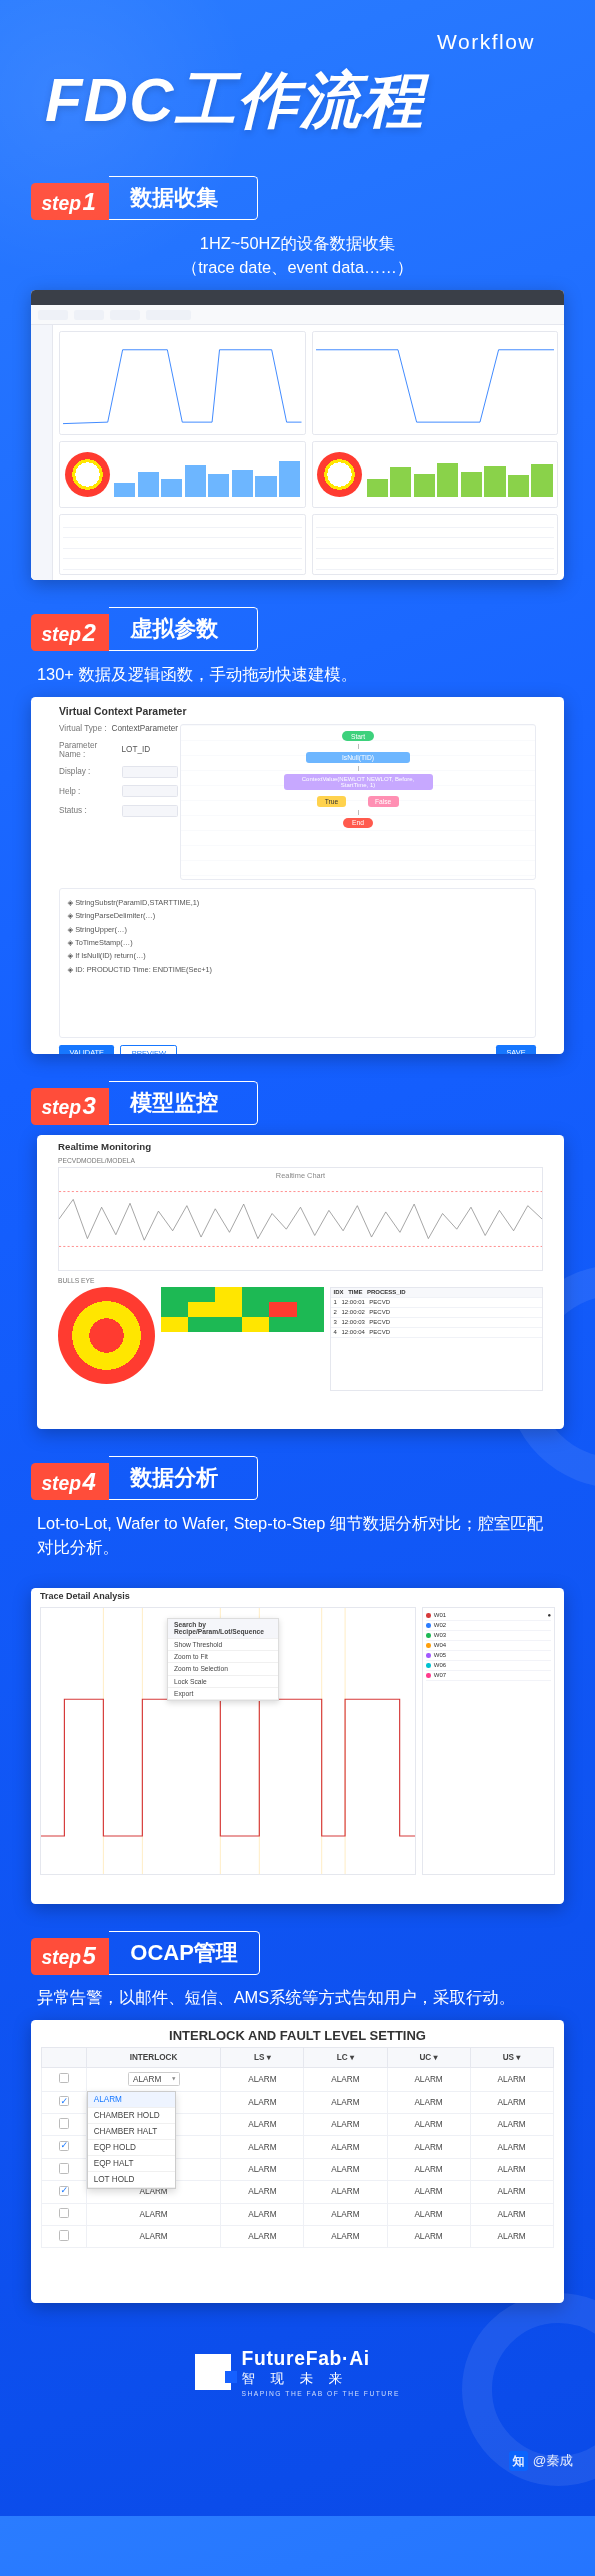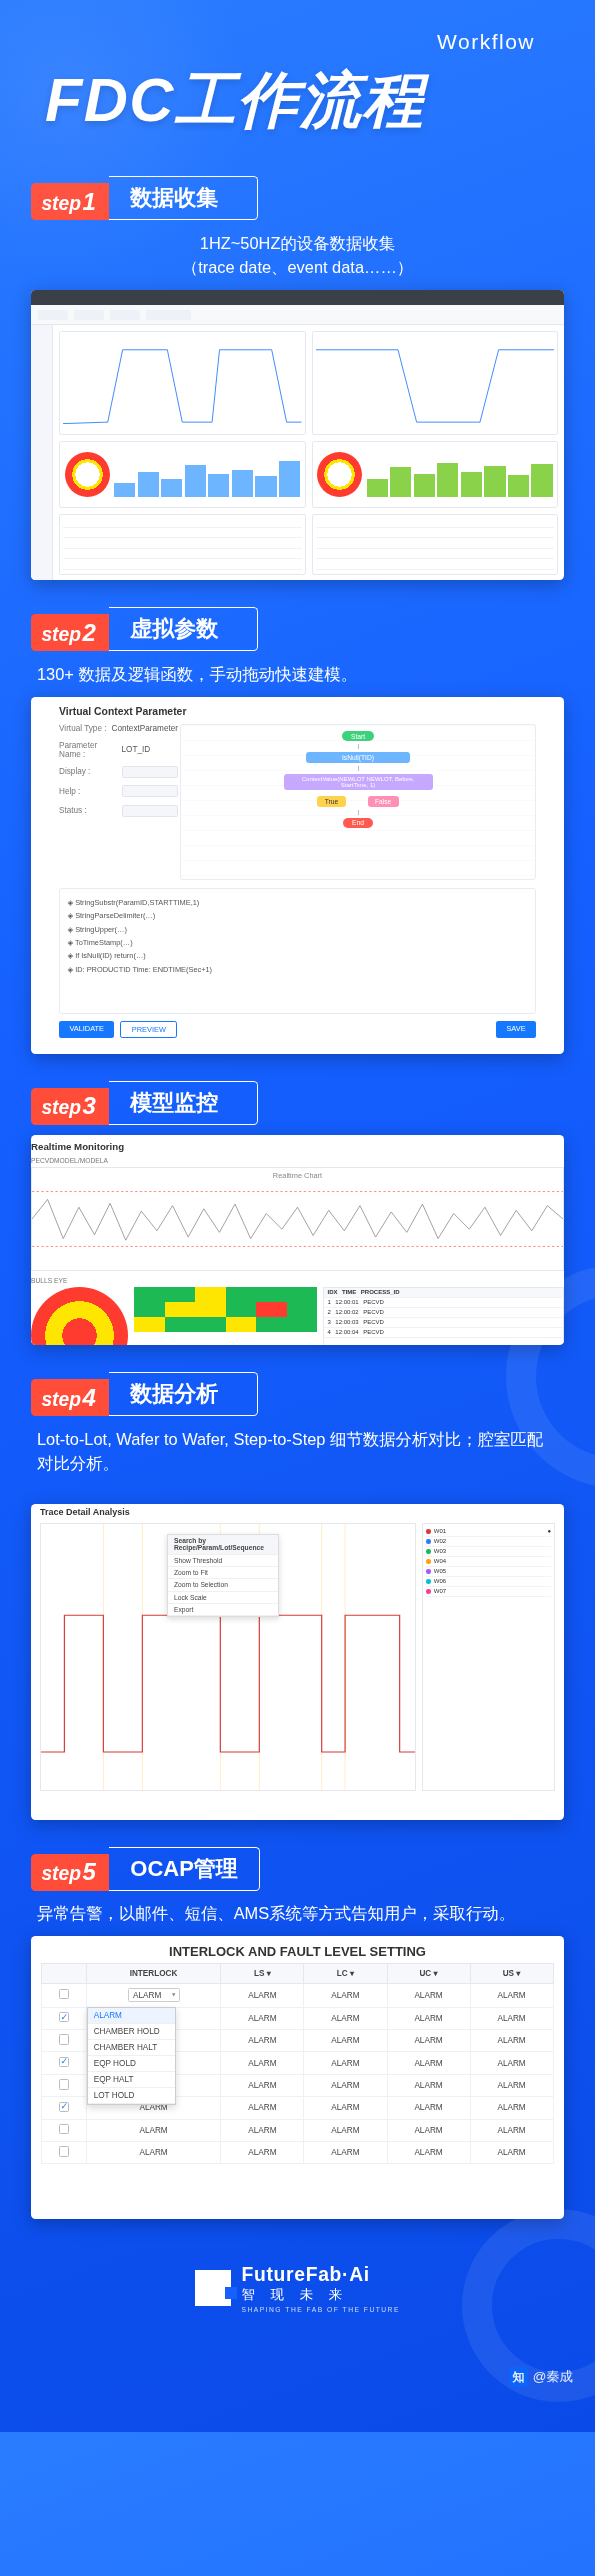--- a/index.html
+++ b/index.html
@@ -105,28 +105,28 @@
   .ss2-form .lbl { width: 58px; color:#777; }
   .ss2-form .inp { flex:1; height:12px; background:#f5f6fa; border:0.7px solid #e2e4ec; border-radius:1.5px; }
   .ss2-flow { flex:1; border:0.7px solid #e9ebf2; border-radius:3px; position:relative; background: linear-gradient(#f9fafc 0.7px, transparent 0.7px) 0 0/15px 15px; display:flex; flex-direction:column; align-items:center; padding:6px; gap:3px; }
   .node { border-radius: 3px; padding: 2.2px 7.4px; font-size: 6.7px; color:#333; text-align:center; }
   .node.start { background:#3dd17c; color:#fff; border-radius: 9px; padding:1.5px 9px; }
   .node.cond { background:#6db6ff; color:#fff; width:104px; }
   .node.branch { background:#c7a8ff; color:#fff; width:149px; font-size:6px; }
   .node.yellow { background:#ffd24d; }
   .node.pink { background:#ff8fb3; color:#fff; }
   .node.end { background:#ff5a4d; color:#fff; border-radius:9px; padding:1.5px 9px; }
-  .ss2-bottom { margin-top: 7.4px; border:0.7px solid #e9ebf2; border-radius:3px; height: 126px; padding: 7.4px; font-size: 7.4px; color:#555; line-height:1.8; overflow:hidden; }
+  .ss2-bottom { margin-top: 7.4px; border:0.7px solid #e9ebf2; border-radius:3px; height: 150px; padding: 7.4px; font-size: 7.4px; color:#555; line-height:1.8; overflow:hidden; }
   .ss2-btns { display:flex; gap:6px; margin-top:7.4px; }
   .btn-sm { padding:3px 10.4px; border-radius:2.2px; font-size:7.4px; }
   .btn-sm.primary { background:#1677ff; color:#fff; }
   .btn-sm.ghost { border:0.7px solid #1677ff; color:#1677ff; }
 
   
-  .ss3 { height: 210px; padding: 6px 0; }
+  .ss3 { height: 294px; padding: 6px 21px; margin-left: 6px; }
   .ss3-title { font-size: 9.7px; font-weight: 600; color:#333; margin-bottom: 4.5px; }
   .ss3-chart { border:0.7px solid #e5e7ee; height: 104px; position:relative; margin-bottom:6px; overflow:hidden; }
   .ss3-chart .lbl { position:absolute; top:3px; left:50%; transform:translateX(-50%); font-size:7.4px; color:#888; }
   .ss3-lower { display:flex; gap:6px; height: 104px; }
   .bullseye { width:97px; height:97px; border-radius:50%; background: radial-gradient(circle, #ff3b30 0 25%, #ffe600 25% 50%, #ff3b30 50% 75%, #1db954 75% 100%); }
   .heatmap { flex:1; display:flex; flex-direction:column; }
   .heatmap .strip { height:15px; display:flex; }
   .heatmap .strip span { flex:1; }
   .ss3-table { flex:1.3; border:0.7px solid #e5e7ee; font-size:6px; overflow:hidden; }
   .ss3-table .r { display:flex; border-bottom:0.7px solid #f0f2f7; padding:1.5px 3px; gap:4.5px; }

